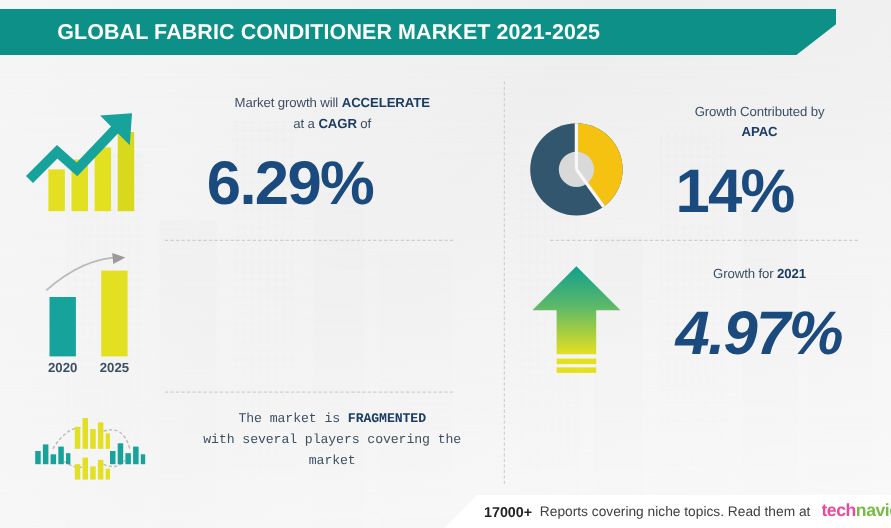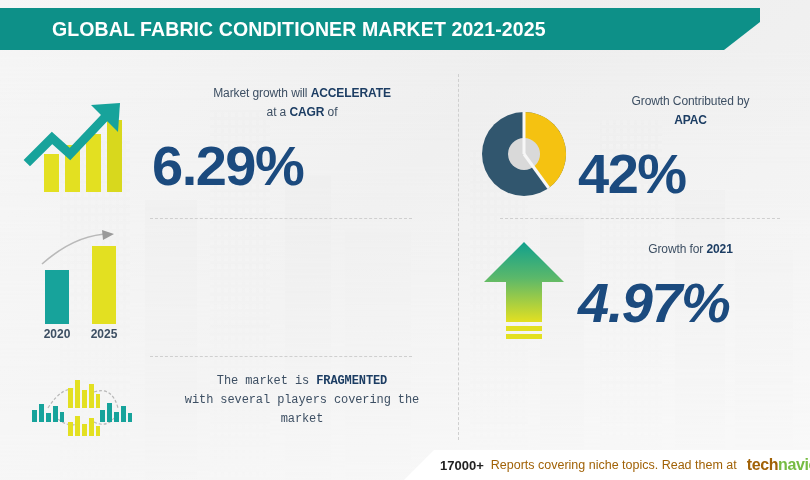--- a/index.html
+++ b/index.html
@@ -87,20 +87,21 @@
     font-weight: normal;
     letter-spacing: -0.1px;
     text-align: center;
   }
   .label b { color: #1c3d63; font-weight: bold; }
   .bignum {
     color: #1b4a7e;
     font-weight: bold;
     letter-spacing: -1.5px;
     line-height: 1;
+    margin-left: 36px;
   }
   .bignum.sz1 { font-size: 56px; }
 
   
   .footer {
     position: absolute;
     left: 404px; top: 450px;
     width: 406px; height: 30px;
     background: #ffffff;
     -webkit-clip-path: polygon(30px 0, 406px 0, 406px 30px, 0 30px);
@@ -110,37 +111,37 @@
     text-align: right;
   }
   .footer-count {
     font-size: 13px;
     font-weight: bold;
     color: #222;
     margin-left: 36px;
   }
   .footer-text {
     font-size: 12.5px;
-    color: #a16207;
+    color: #404040;
     margin-left: 7px;
     white-space: nowrap;
   }
   .logo {
     display: flex;
     align-items: center;
     margin-left: 10px;
     overflow: hidden;
   }
   .logo-word {
     font-size: 16px;
     font-weight: bold;
     letter-spacing: -0.4px;
     white-space: nowrap;
   }
-  .logo-tech { color: #a16207; }
+  .logo-tech { color: #ec4899; }
   .logo-navio { color: #76bc43; }
 </style>
 </head>
 <body>
 
 <div id="infographic">
 
   <svg class="bg-texture" viewBox="0 0 810 480" xmlns="http://www.w3.org/2000/svg">
     <defs>
       <linearGradient id="bgfade" x1="0" y1="0" x2="0" y2="1">
@@ -207,21 +208,21 @@
       <circle cx="50" cy="50" r="16" fill="#d9d9d9"></circle>
       <path d="M50 50 L50 8" stroke="#f7f7f7" stroke-width="3" fill="none"></path>
       <path d="M50 50 L74.7 84.0" stroke="#f7f7f7" stroke-width="3" fill="none"></path>
     </svg>
   </div>
   <div class="cell" style="left:578px; top:92px; width:225px;">
     <div class="label">
       <span>Growth Contributed by</span><br>
       <b>APAC</b>
     </div>
-    <div class="bignum sz1" style="margin-top:16px;">42%</div>
+    <div class="bignum sz1" style="margin-top:16px;">14%</div>
   </div>
 
   <div class="icon-box" style="left:18px; top:228px; width:120px; height:116px;">
     <svg width="120" height="116" viewBox="0 0 120 116" xmlns="http://www.w3.org/2000/svg">
       <rect x="27" y="42" width="24" height="54" fill="#17a39b"></rect>
       <rect x="74" y="18" width="24" height="78" fill="#e3e021"></rect>
       <path d="M24 36 Q58 6 92 6" fill="none" stroke="#b9b9b9" stroke-width="1.6"></path>
       <path d="M84 2 L96 6 L85 12 Z" fill="#9a9a9a"></path>
       <text x="39" y="110" font-family="Liberation Sans, sans-serif" font-size="12" font-weight="bold" fill="#3d4f63" text-anchor="middle">2020</text>
       <text x="86" y="110" font-family="Liberation Sans, sans-serif" font-size="12" font-weight="bold" fill="#3d4f63" text-anchor="middle">2025</text>

